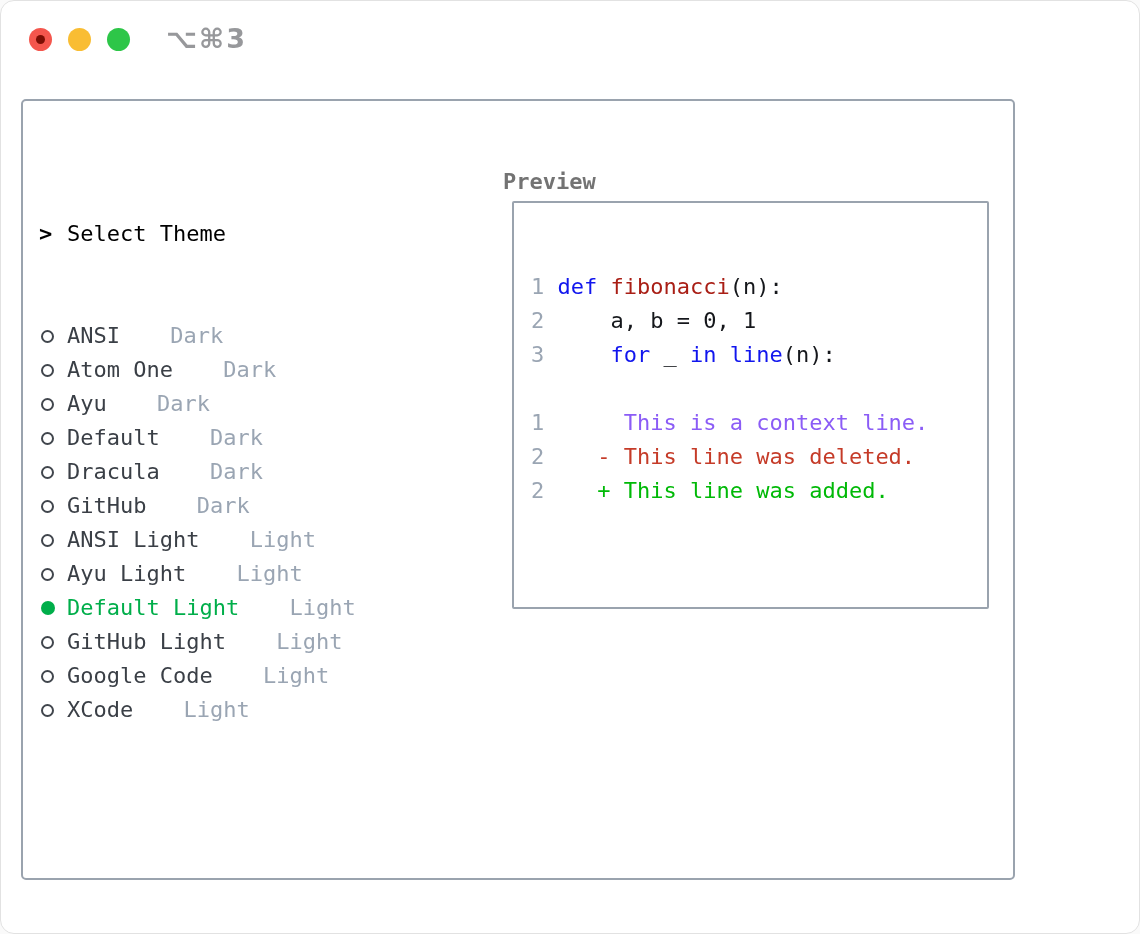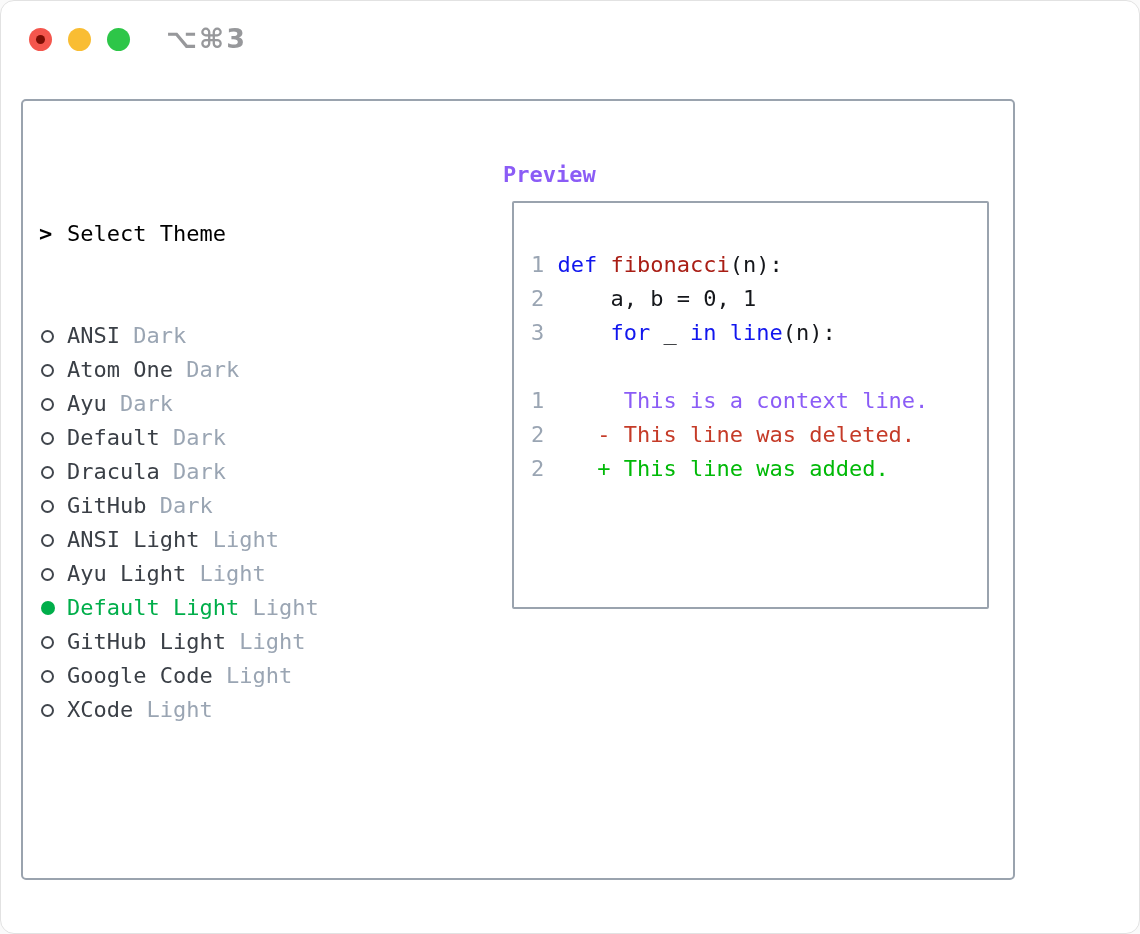--- a/index.html
+++ b/index.html
@@ -38,31 +38,31 @@
     color:#000; font-weight:bold;
   }
   .circle {
     width:13px; height:13px; border-radius:50%;
     border:2px solid #41464d; margin-left:2px;
   }
   .circle.filled { border:none; background:#00ae4a; width:14px; height:14px; }
   .hdr { font-weight:normal; color:#000; }
   .theme-name { color:#3a3f46; }
   .theme-name.selected { color:#00ae4a; }
-  .variant { color:#9aa5b3; }
+  .variant { color:#9aa5b3;margin-left:37px; }
   .blank { height:34px; }
   
   .preview-title {
-    position:absolute; left:480px; top:57px; height:34px; line-height:34px;
-    font-size:22px; font-weight:bold; color:#8b5cf6;
+    position:absolute; left:480px; top:64px; height:34px; line-height:34px;
+    font-size:22px; font-weight:bold; color:#737373;
   }
   .preview-box {
     position:absolute; left:489px; top:100px; width:477px; height:408px;
     border:2px solid #9aa3ae; border-radius:2px;
-    padding:45px 0 0 17px; background:#fff;
+    padding:67px 0 0 17px; background:#fff;
   }
   .code-line { height:34px; line-height:34px; font-size:22px; white-space:pre; }
   .tok-ln  { color:#9aa5b3; }
   .tok-pl  { color:#15171b; }
   .tok-kw  { color:#1116ee; }
   .tok-fn  { color:#a91e15; }
   .tok-ctx { color:#8b5cf6; }
   .tok-del { color:#c53b28;text-align:right; }
   .tok-add { color:#00b907;text-align:right; }
 </style>

